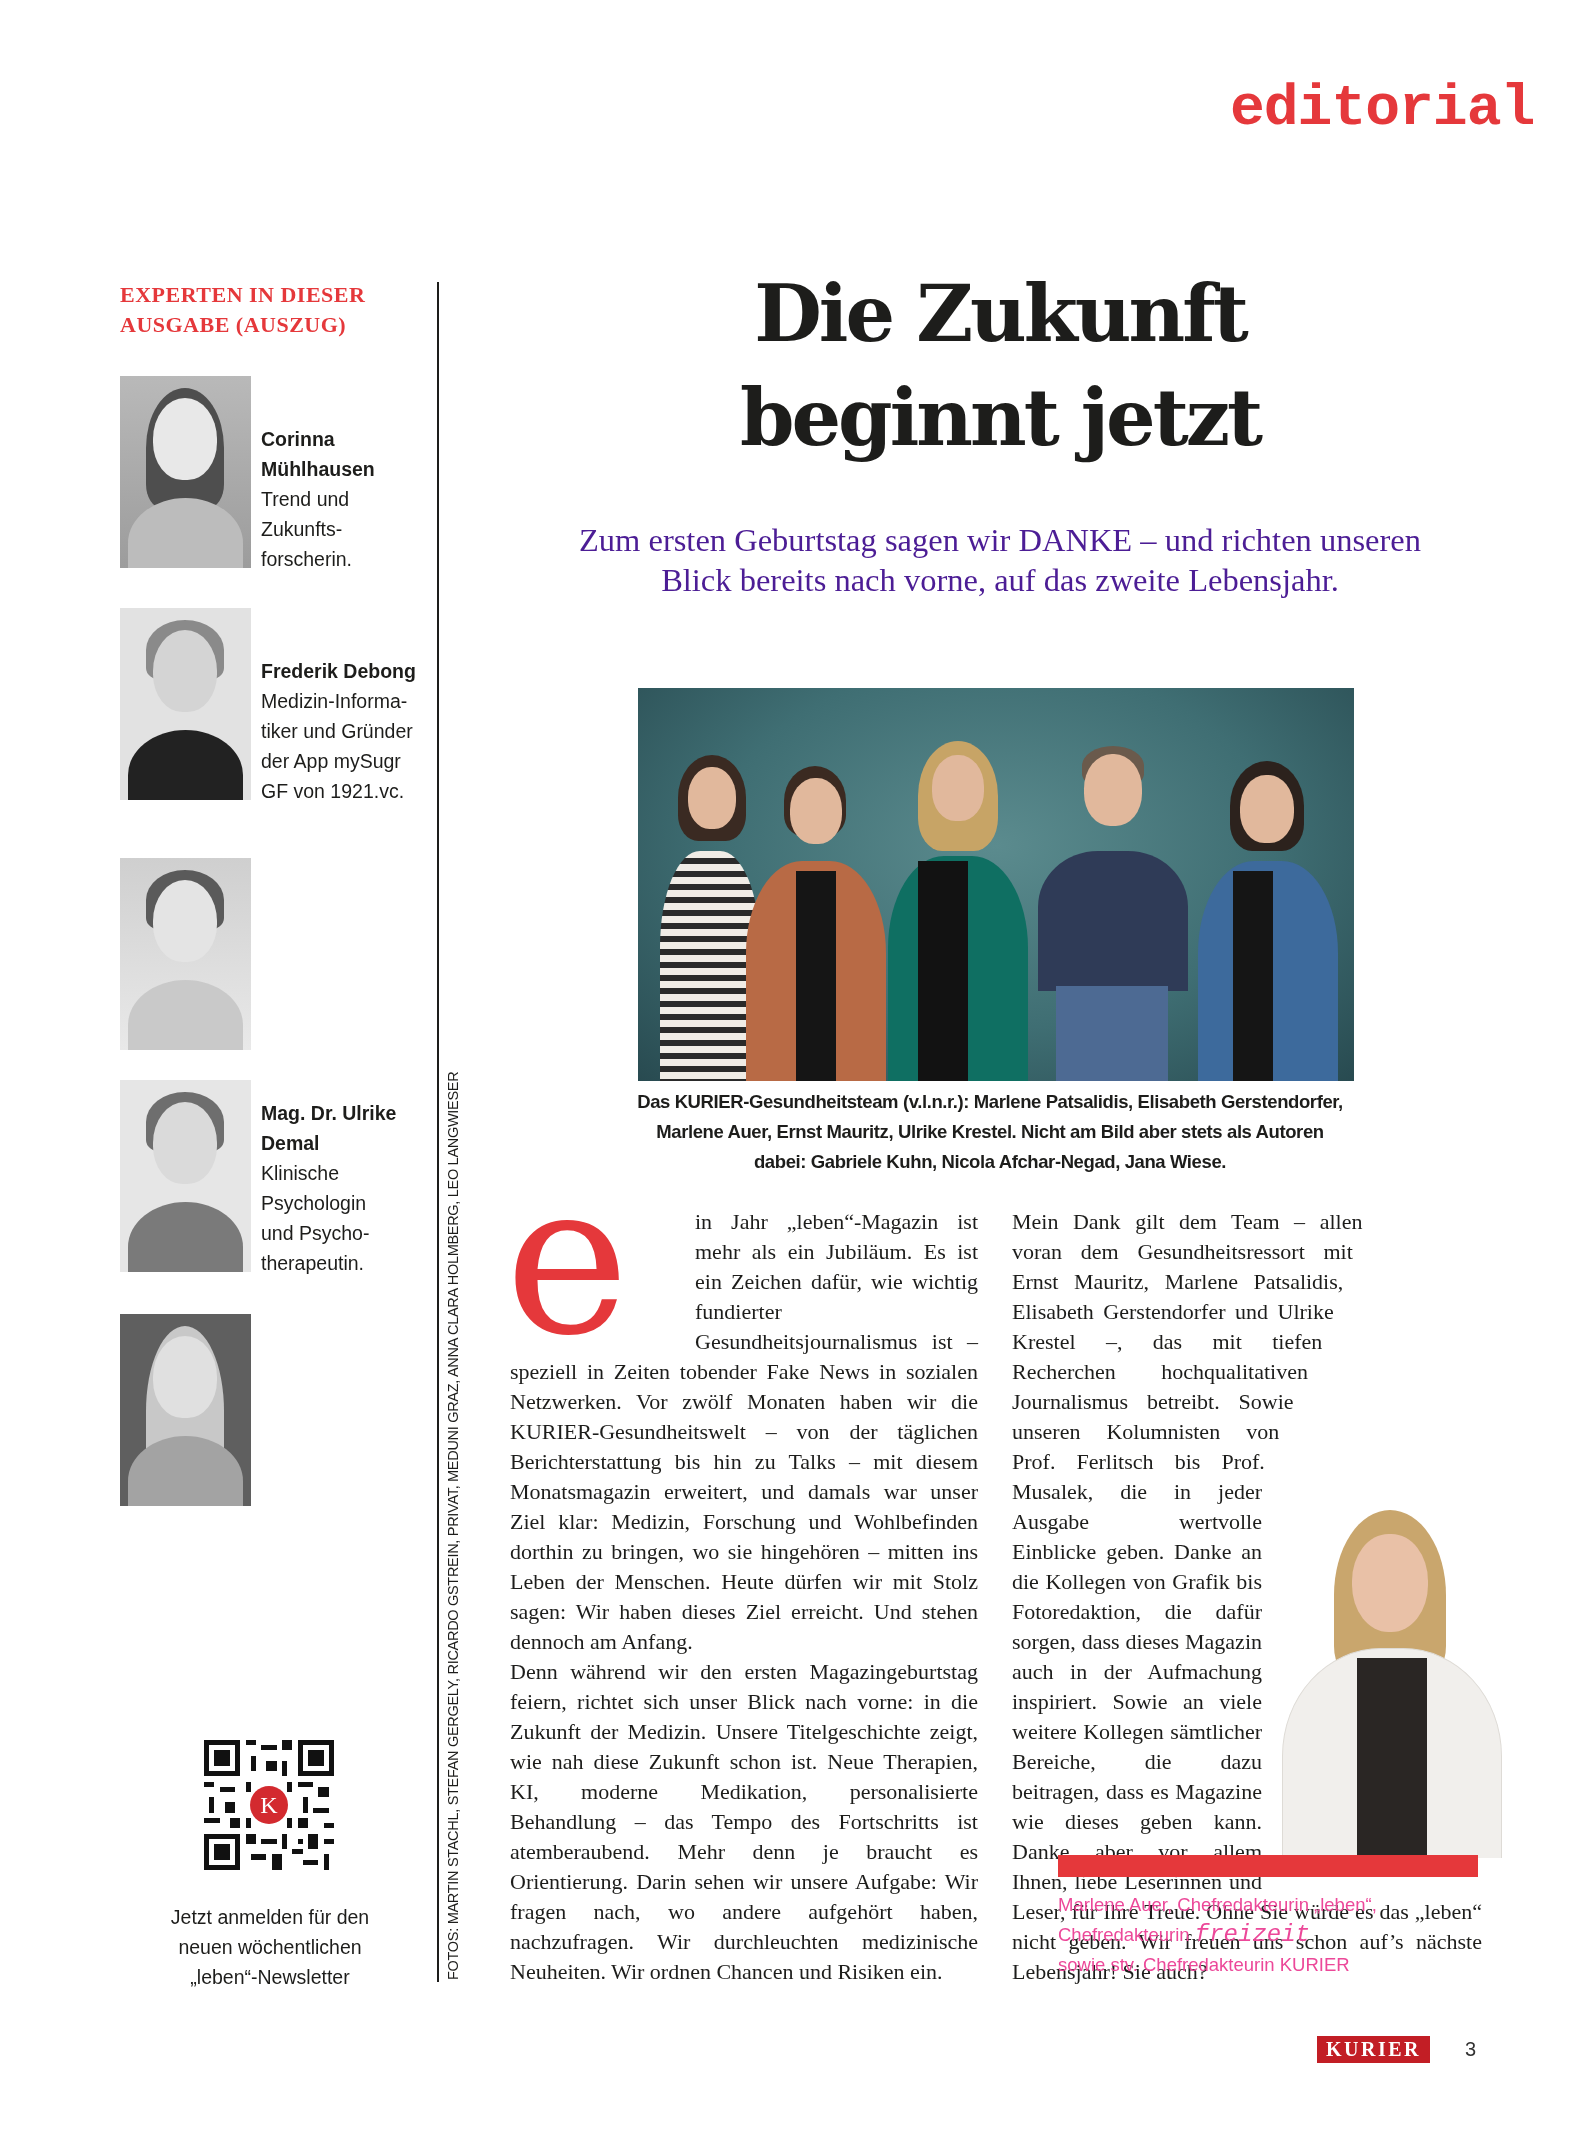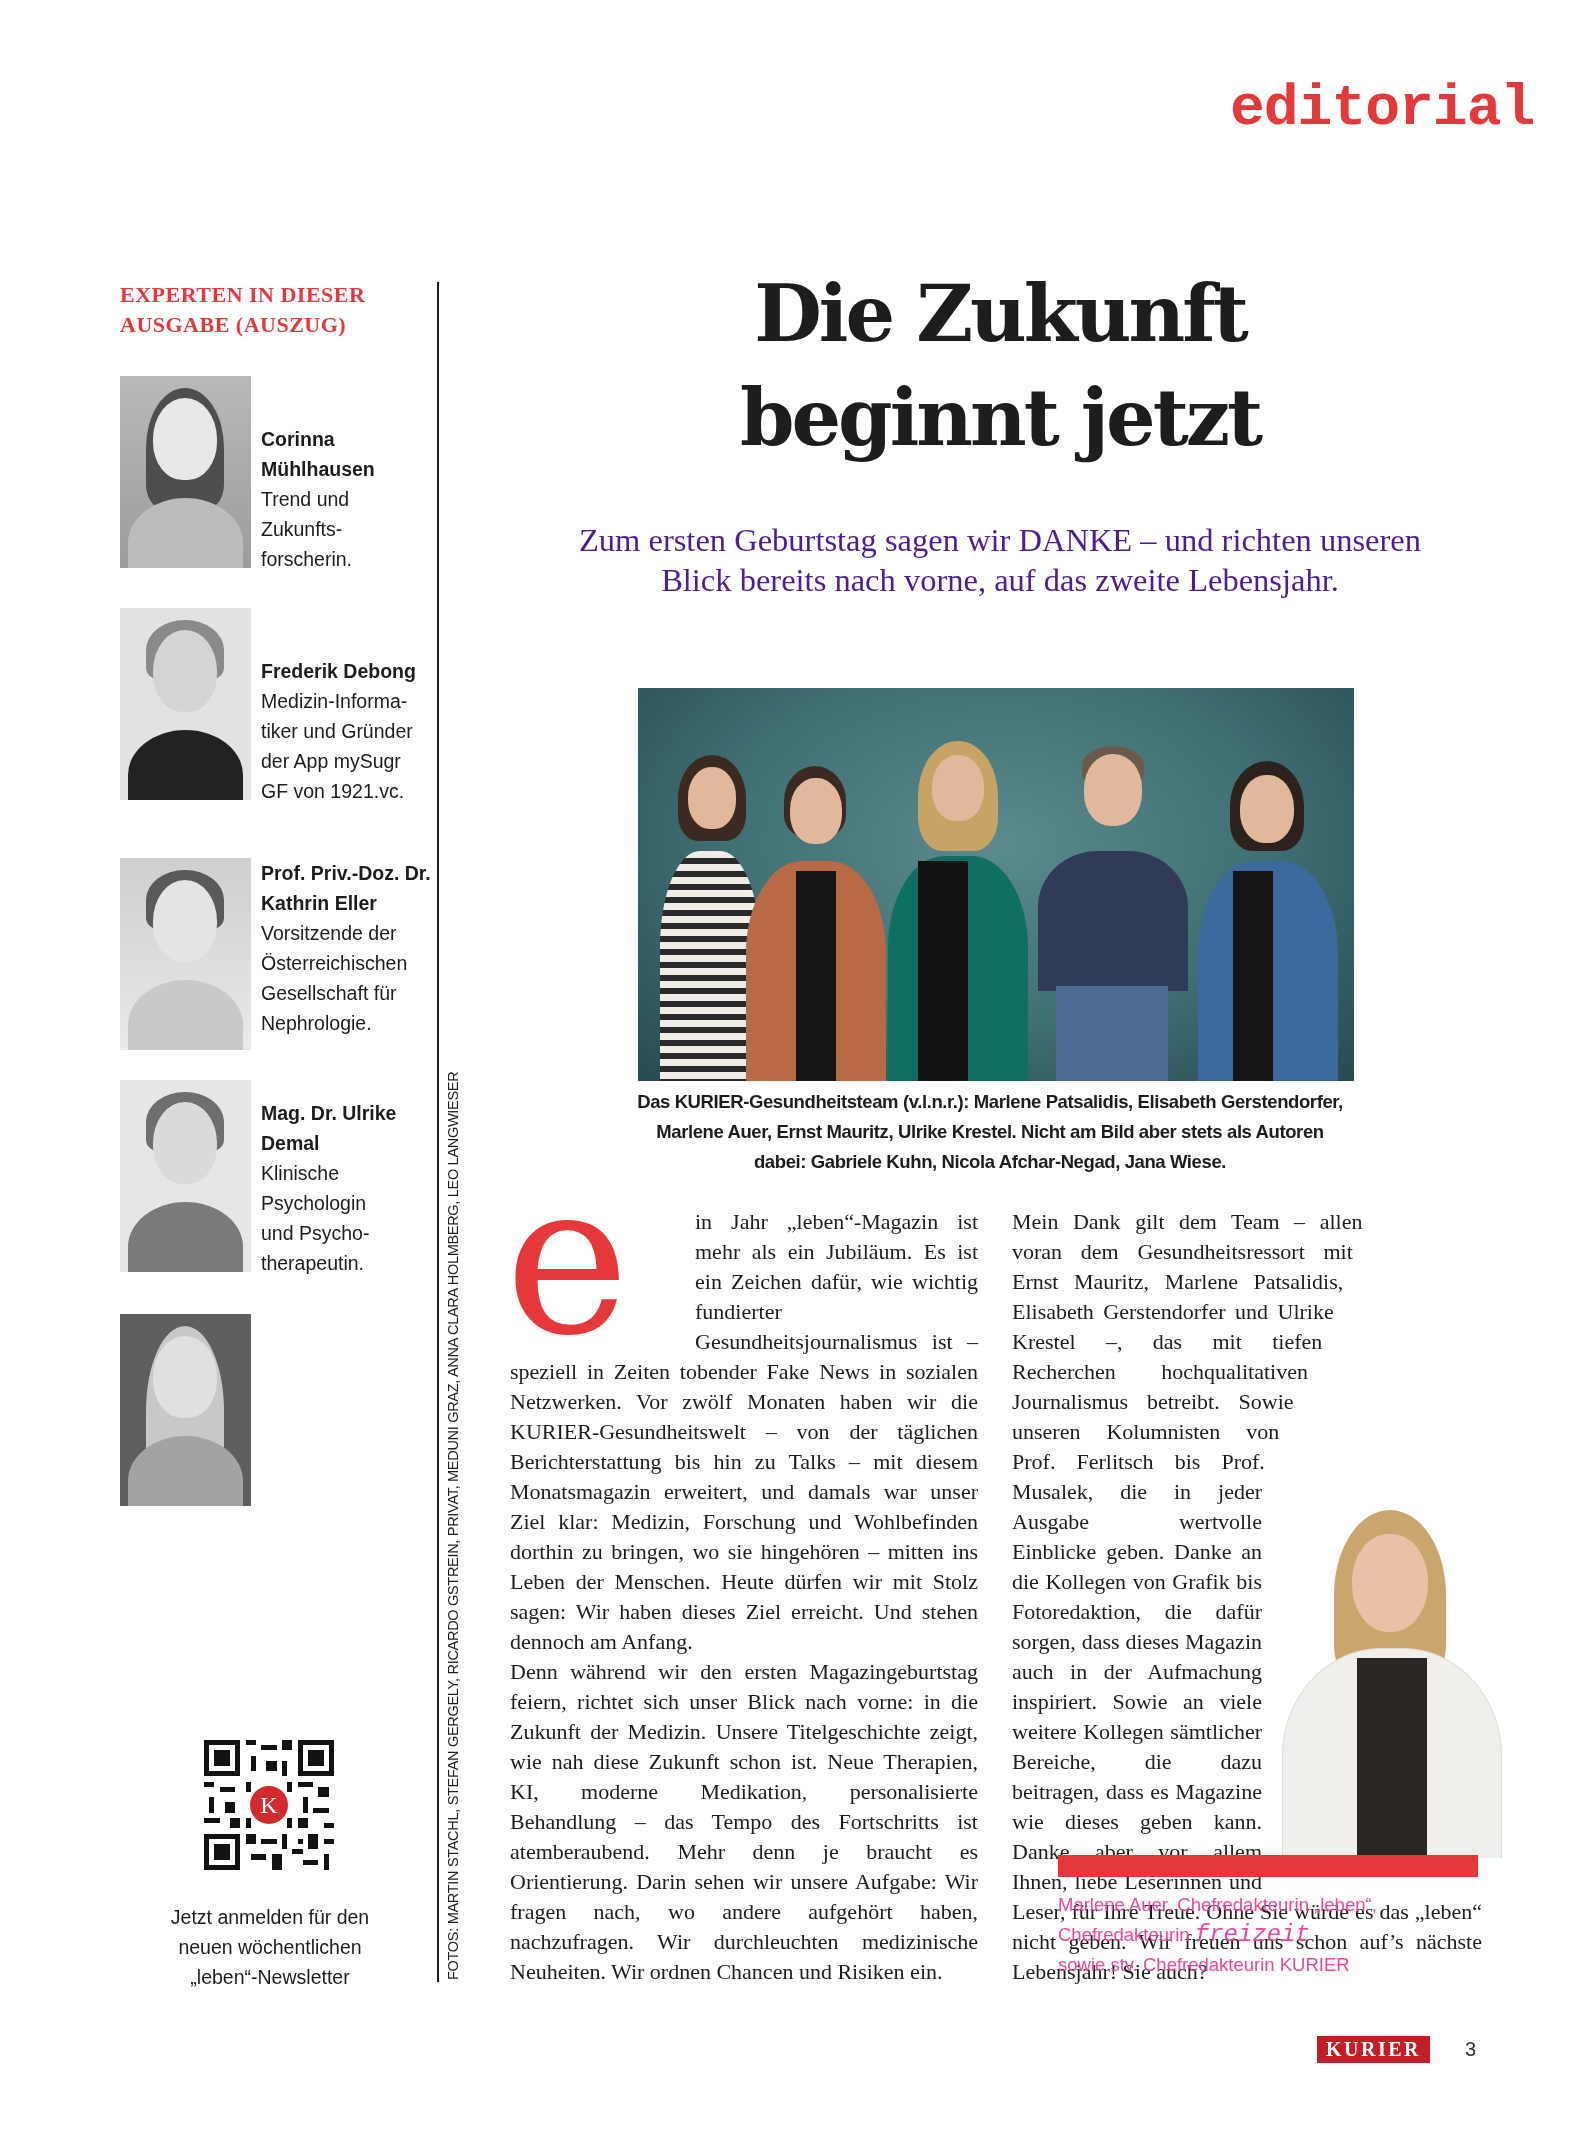--- a/index.html
+++ b/index.html
@@ -97,27 +97,20 @@
 der App mySugr
 GF von 1921.vc.</span>
     </div>
   </div>
 
   <div class="expert" style="top:858px;">
     <div class="photo" style="background:linear-gradient(180deg,#cfcfcf,#e9e9e9);">
       <div class="hair" style="background:#5a5a5a;"></div>
         <div class="head" style="background:#e4e4e4;"></div>
         <div class="body" style="background:#c9c9c9;"></div>
-    </div>
-    <div class="text" style="top:0;">
-      <span class="name">Prof. Priv.-Doz. Dr. Kathrin Eller</span>
-      <span class="desc">Vorsitzende der
-Österreichischen
-Gesellschaft für
-Nephrologie.</span>
     </div>
   </div>
 
   <div class="expert" style="top:1080px;">
     <div class="photo" style="background:#e6e6e6;">
       <div class="hair" style="background:#6e6e6e;"></div>
         <div class="head" style="background:#dadada;"></div>
         <div class="body" style="background:#7a7a7a;"></div>
     </div>
     <div class="text" style="top:18px;">

